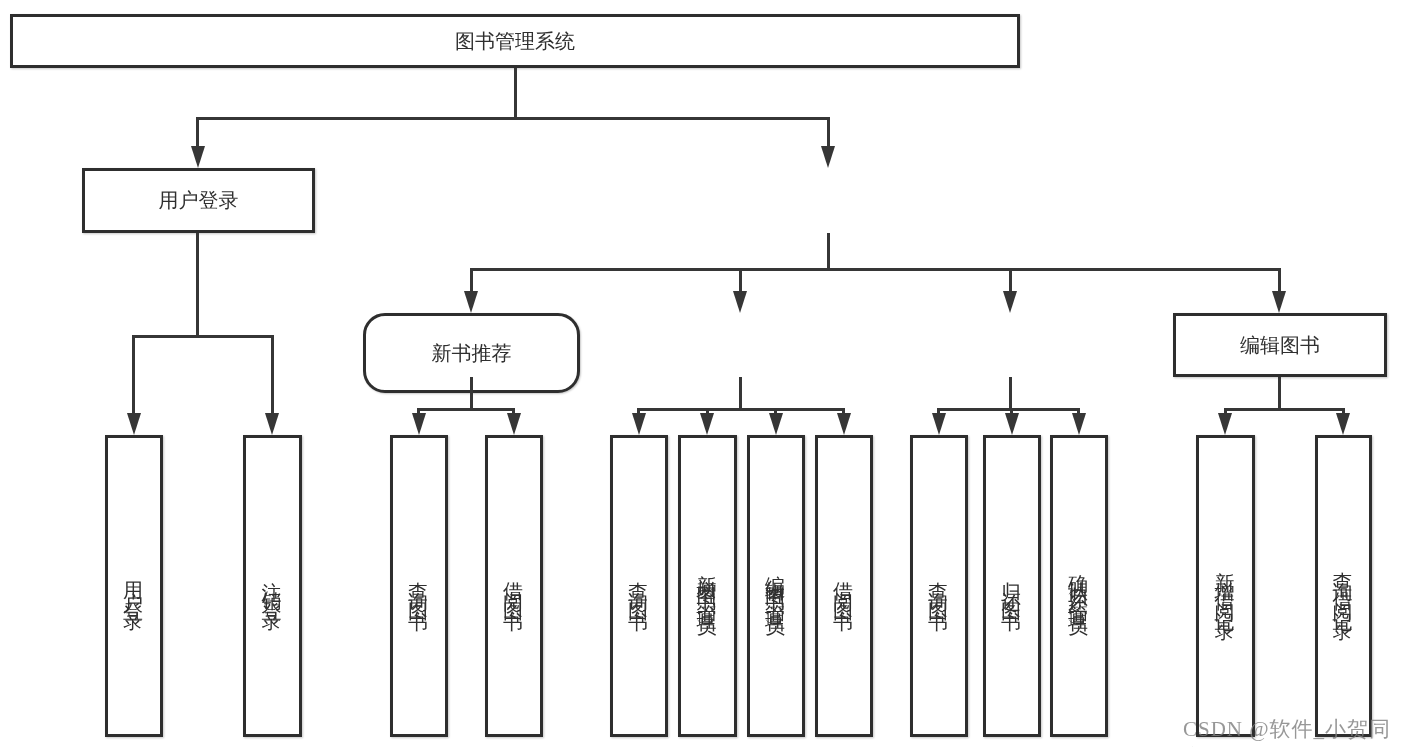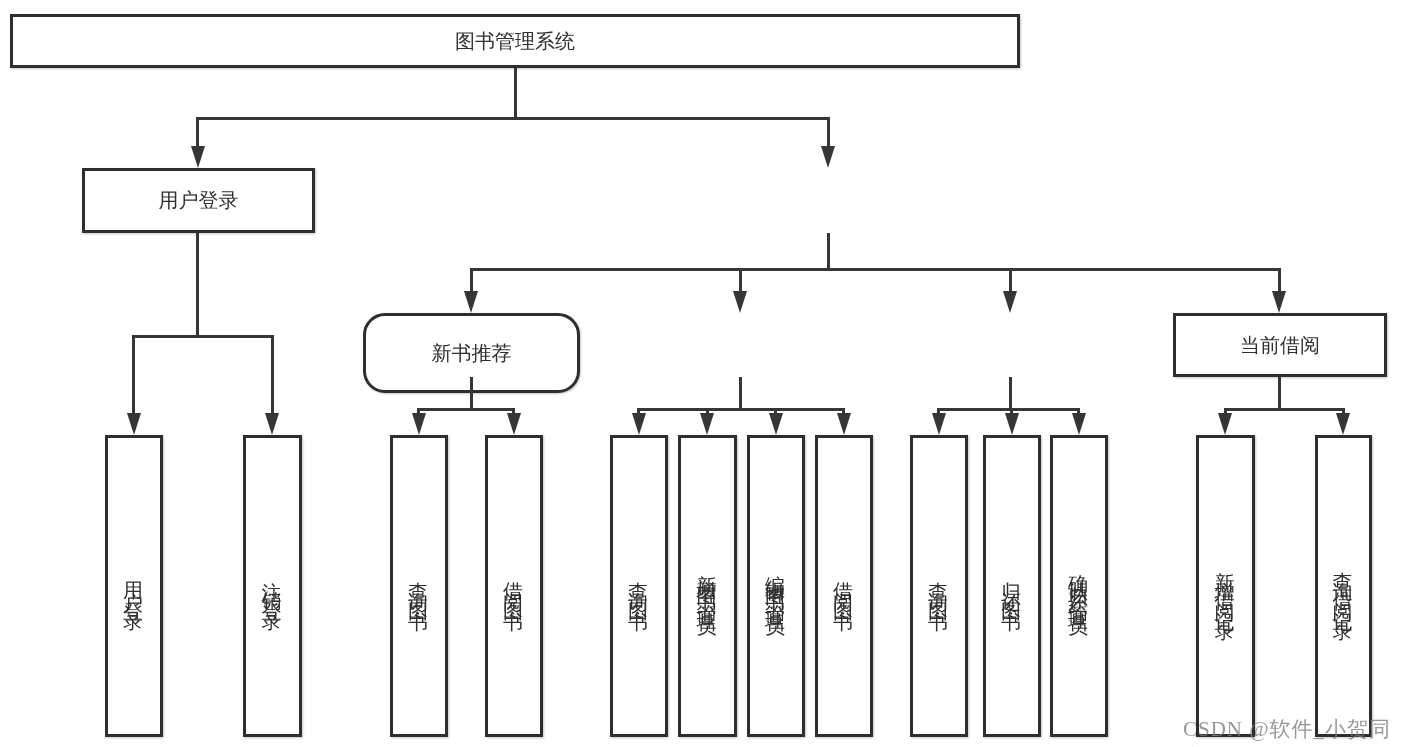--- a/index.html
+++ b/index.html
@@ -34,21 +34,21 @@
 </head>
 <body>
 
 <div class="canvas">
 
   <div class="box" style="left:10px;top:14px;width:1010px;height:54px;">图书管理系统</div>
 
   <div class="box" style="left:82px;top:168px;width:233px;height:65px;">用户登录</div>
 
   <div class="box" style="left:363px;top:313px;width:217px;height:80px;border-radius:22px;">新书推荐</div>
-  <div class="box" style="left:1173px;top:313px;width:214px;height:64px;">当前借阅</div>
+  <div class="box" style="left:1173px;top:313px;width:214px;height:64px;">编辑图书</div>
 
   <div class="box vbox" style="left:105px;top:435px;width:58px;height:302px;">用户登录</div>
   <div class="box vbox" style="left:243px;top:435px;width:59px;height:302px;">注销登录</div>
 
   <div class="box vbox" style="left:390px;top:435px;width:58px;height:302px;">查询图书</div>
   <div class="box vbox" style="left:485px;top:435px;width:58px;height:302px;">借阅图书</div>
 
   <div class="box vbox" style="left:610px;top:435px;width:58px;height:302px;">查询图书</div>
   <div class="box vbox tight" style="left:678px;top:435px;width:59px;height:302px;">新增图书（管理员）</div>
   <div class="box vbox tight" style="left:747px;top:435px;width:58px;height:302px;">编辑图书（管理员）</div>

